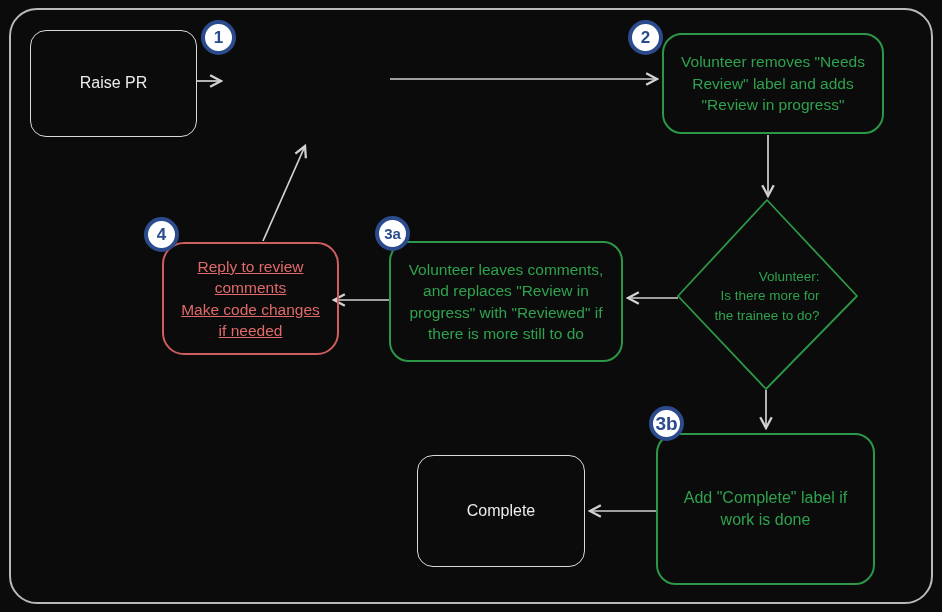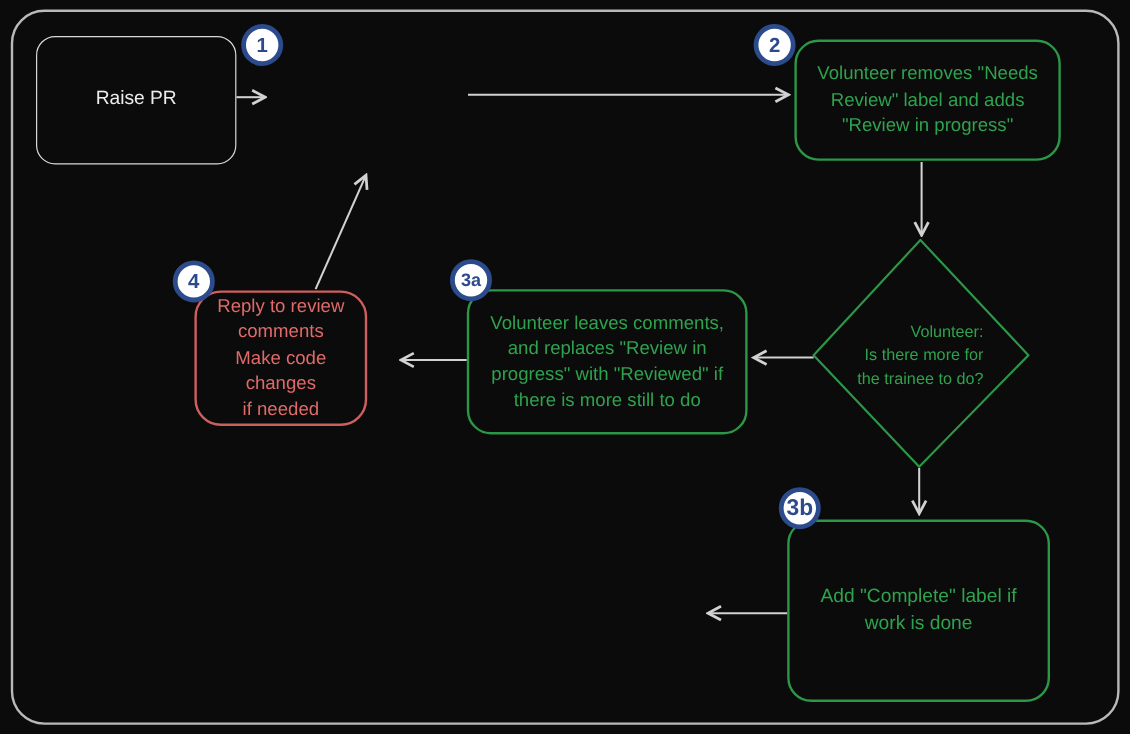--- a/index.html
+++ b/index.html
@@ -75,28 +75,29 @@
 
   <div class="diamond-label" style="left:682px; top:251px; width:170px; height:90px;">Volunteer:
 Is there more for
 the trainee to do?</div>
 
   <div class="node green fs15" style="left:389px; top:241px; width:234px; height:121px;">Volunteer leaves comments,
 and replaces "Review in
 progress" with "Reviewed" if
 there is more still to do</div>
 
-  <div class="node red fs15" style="left:162px; top:242px; width:144px; height:113px;">Reply to review
+  <div class="node red fs15" style="left:162px; top:242px; width:177px; height:113px;text-decoration:underline;">Reply to review
 comments
 Make code changes
 if needed</div>
 
   <div class="node green" style="left:656px; top:433px; width:219px; height:152px;">Add "Complete" label if
 work is done</div>
 
+  <div class="node neutral" style="left:417px; top:455px; width:168px; height:112px;">Complete</div>
 
   <div class="badge" style="left:201px; top:20px;">1</div>
   <div class="badge" style="left:628px; top:20px;">2</div>
   <div class="badge" style="left:375px; top:216px; font-size:15px;">3a</div>
   <div class="badge" style="left:144px; top:217px;">4</div>
   <div class="badge" style="left:649px; top:406px; font-size:19px;">3b</div>
 
 
 </div>
 

